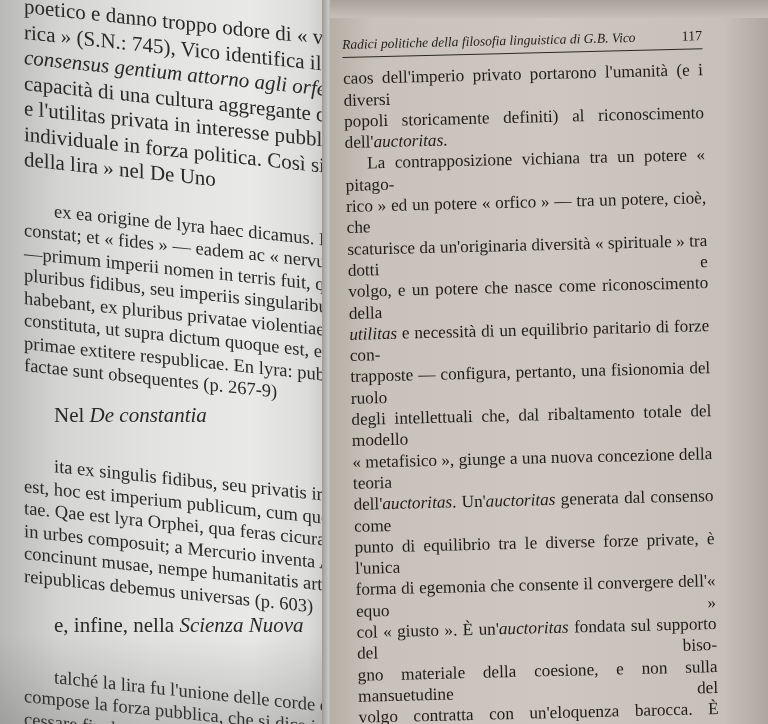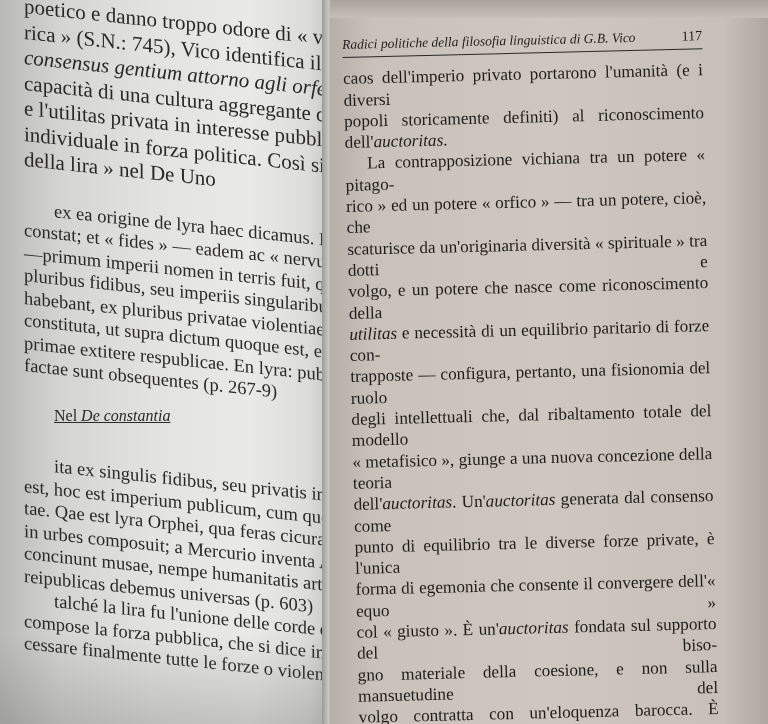--- a/index.html
+++ b/index.html
@@ -22,21 +22,21 @@
   }
   .left-text {
     position:absolute; left:24px; top:-6px; width:430px;
     transform-origin:0 0;
     color:#2a2927;
     font-family:"Liberation Serif", serif;
     font-size:21px; line-height:25.5px;
   }
   .left-text p { margin:0; }
   .left-text .quote { font-size:18.5px; line-height:22.5px; }
-  .left-text .subhead { margin:26px 0 24px 30px; font-size:16px;text-decoration:underline; }
+  .left-text .subhead { margin:26px 0 24px 30px; font-size:21px; }
   .left-text .gap { height:24px; }
   .left-text .warp { display:block; white-space:nowrap; }
   em { font-style:italic; }
 
   
   .gutter {
     position:absolute; left:322px; top:0; width:16px; height:724px;
     background:linear-gradient(90deg,#9c9a96 0%,#c8c6c2 40%,#6c6964 100%);
   }
 
@@ -101,20 +101,24 @@
         <em>De constantia</em>
       </p>
       <p class="quote">
         <span class="warp" style="padding-left: 30px; transform: skewY(6deg); transform-origin: 0px 50%;">ita ex singulis fidibus, seu privatis imperiis, b</span>
         <span class="warp" style="transform: skewY(6deg); transform-origin: 0px 50%;">est, hoc est imperium publicum, cum quo respubli-</span>
         <span class="warp" style="transform: skewY(6deg); transform-origin: 0px 50%;">tae. Qae est lyra Orphei, qua feras cicuravit, Amphi-</span>
         <span class="warp" style="transform: skewY(6deg); transform-origin: 0px 50%;">in urbes composuit; a Mercurio inventa Apollini tra-</span>
         <span class="warp" style="transform: skewY(6deg); transform-origin: 0px 50%;">concinunt musae, nempe humanitatis artes et disc-</span>
         <span class="warp" style="transform: skewY(6deg); transform-origin: 0px 50%;">reipublicas debemus universas (p. 603)</span>
       </p>
+      <p class="subhead">
+        <span>e, infine, nella</span>
+        <em>Scienza Nuova</em>
+      </p>
       <p class="quote">
         <span class="warp" style="padding-left: 30px; transform: skewY(6deg); transform-origin: 0px 50%;">talché la lira fu l'unione delle corde o forze de' p</span>
         <span class="warp" style="transform: skewY(6deg); transform-origin: 0px 50%;">compose la forza pubblica, che si dice imperio ci</span>
         <span class="warp" style="transform: skewY(6deg); transform-origin: 0px 50%;">cessare finalmente tutte le forze o violenze private</span>
       </p>
 
     </div>
     <div class="shade-bottom"></div>
   </div>
 

